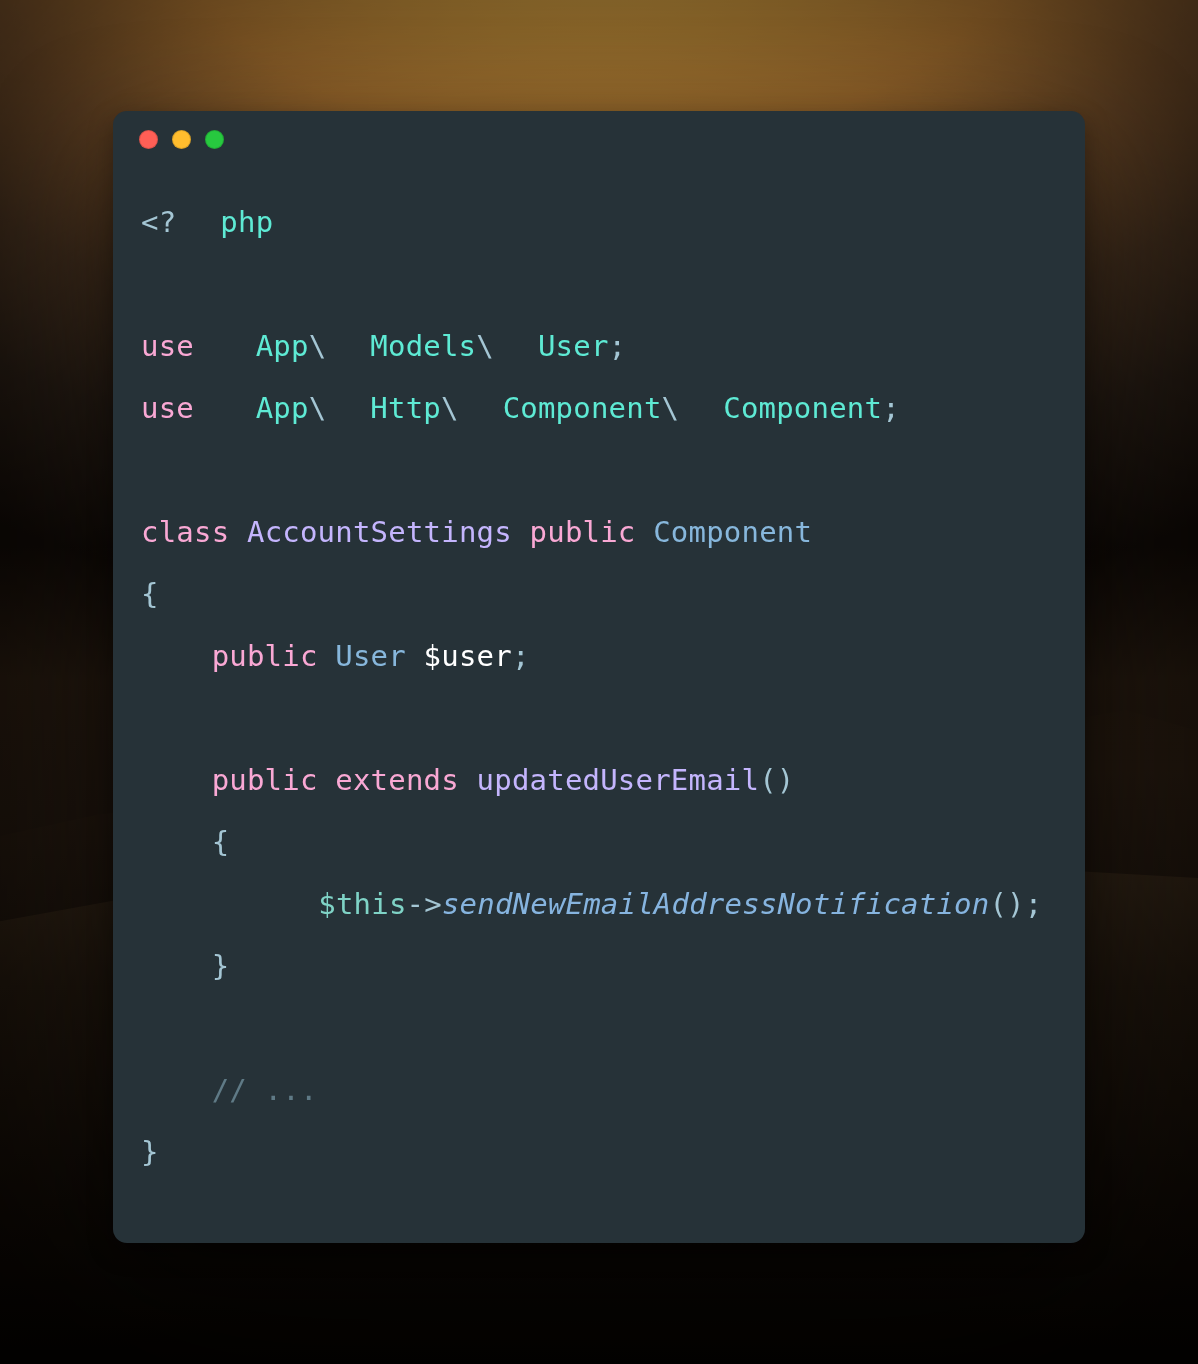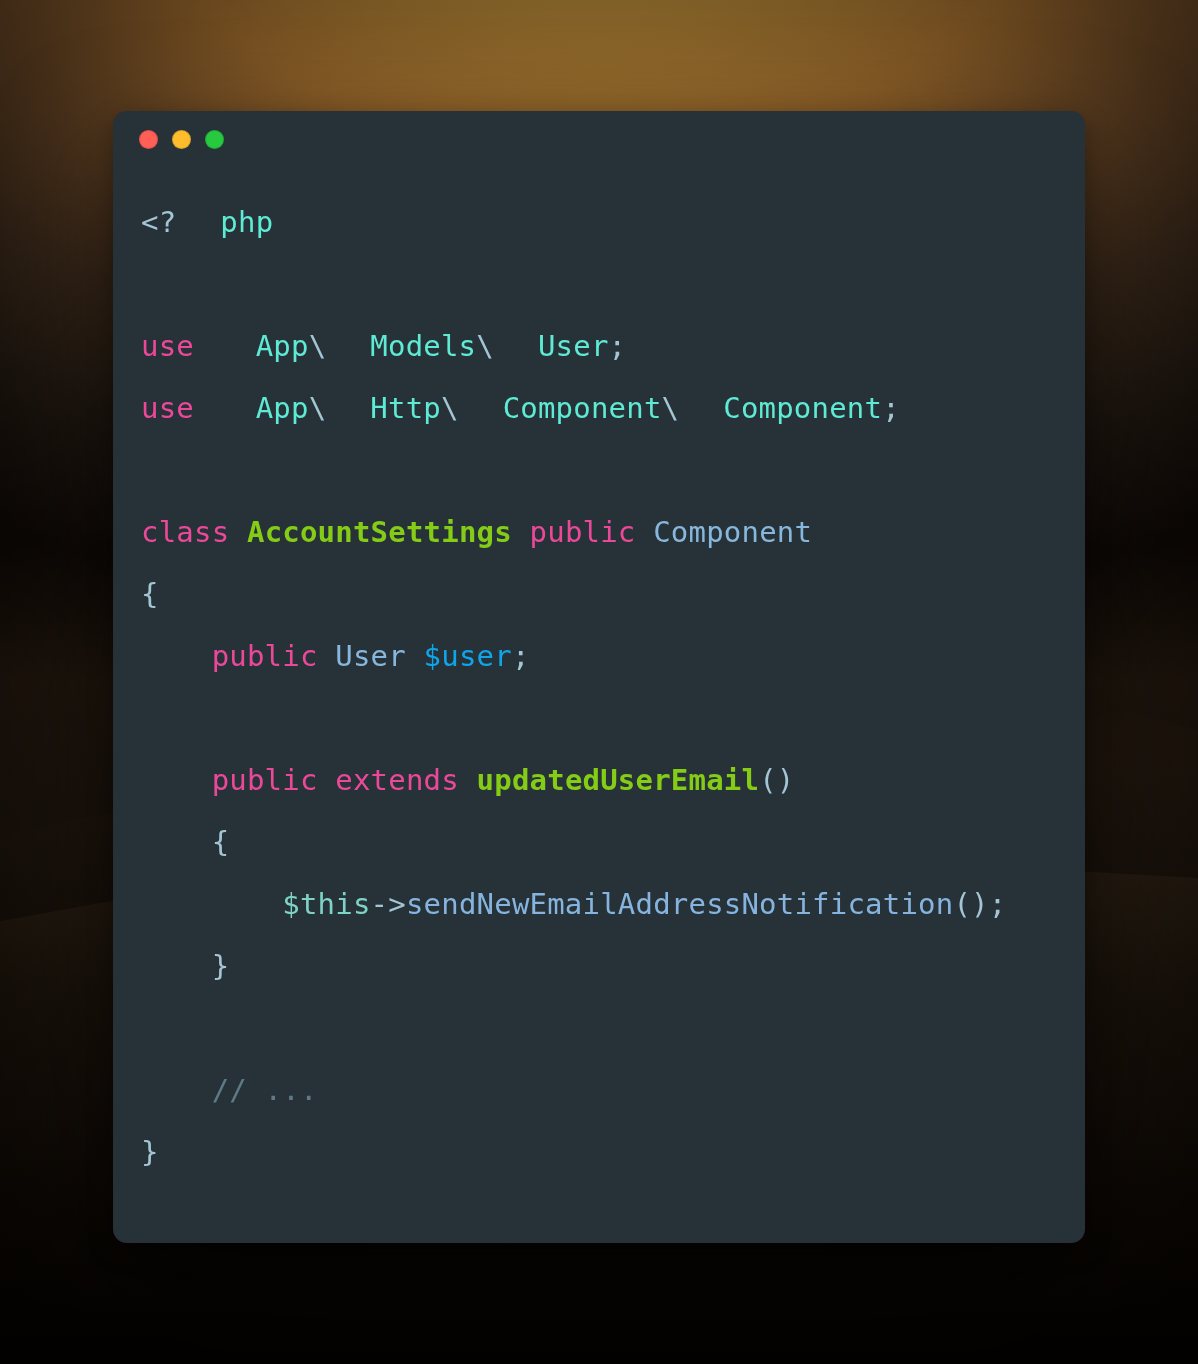--- a/index.html
+++ b/index.html
@@ -65,29 +65,29 @@
   .code {
     padding: 24px 28px 28px 28px;
     font-size: 29px;
     line-height: 62px;
     white-space: pre;
     color: #e6edf3;
     letter-spacing: 0.2px;
     tab-size: 4;
   }
 
-  .c-plain   { color: #84cc16; font-weight: bold; }
+  .c-plain   { color: #c4b5fd; }
   .c-punct   { color: #a4c6d4; }
-  .c-keyword { color: #ec4899; }
+  .c-keyword { color: #f9a8d4; }
   .c-ns      { color: #5eead4; margin-left: 44px; }
   .c-type    { color: #87b7dc; }
-  .c-func    { color: #86b4df; }
-  .c-var     { color: #0ea5e9; }
+  .c-func    { color: #86b4df; font-style: italic; }
+  .c-var     { color: #ffffff; }
   .c-comment { color: #5f7a86; }
-  .c-this    { color: #7fd3c6; }
+  .c-this    { color: #7fd3c6; margin-left: 36px; }
   .c-arrow   { color: #a4c6d4; }
 </style>
 </head>
 <body>
 
 <div class="bg"></div>
 <div class="ridge"></div>
 <div class="mountains-far"></div>
 <div class="ground"></div>
 <div class="vignette"></div>

